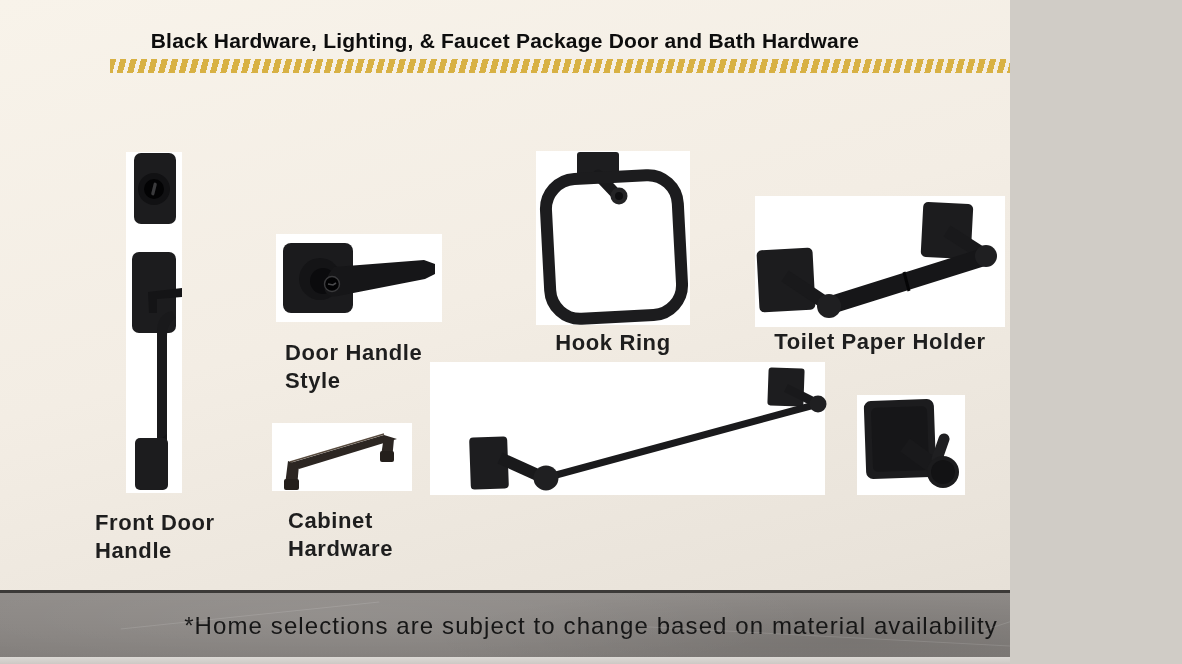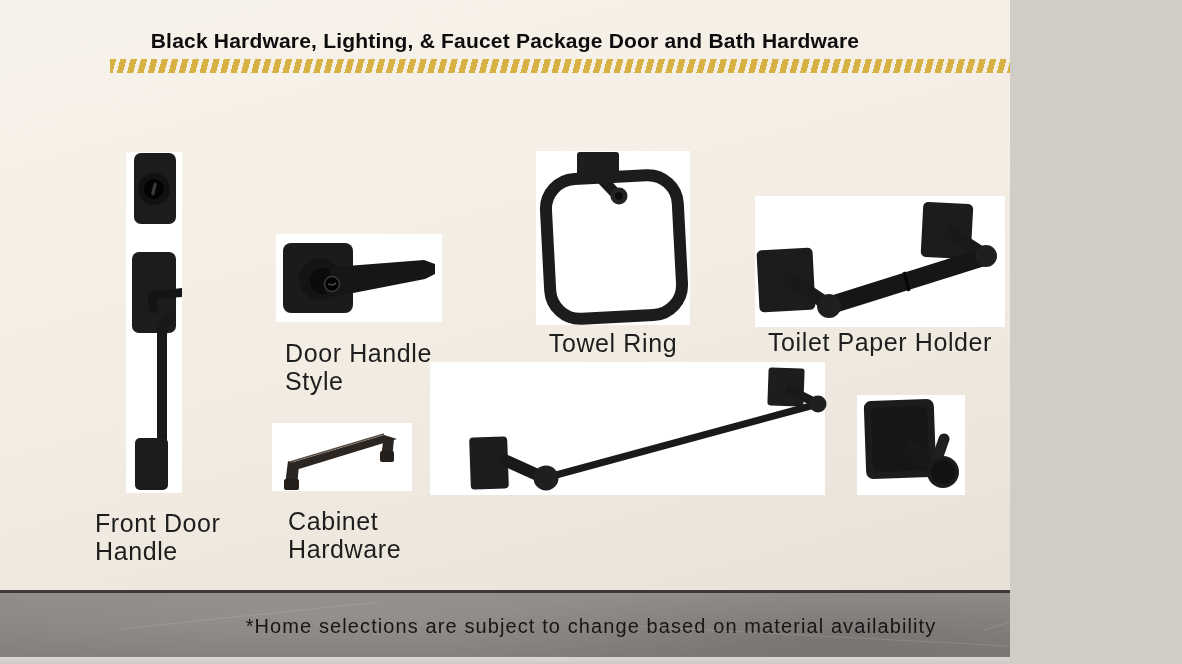--- a/index.html
+++ b/index.html
@@ -22,37 +22,37 @@
     background:repeating-linear-gradient(105deg,#d8b144 0px,#d8b144 6px,rgba(0,0,0,0) 6px,rgba(0,0,0,0) 10px);
   }
   
   .photo{
     position:absolute;background:#ffffff;
   }
   .photo svg{display:block;overflow:visible;}
   
   .label{
     position:absolute;
-    font-size:25px;color:#1e1e1e;letter-spacing:.6px;line-height:28px;
+    font-size:22px;color:#1e1e1e;letter-spacing:.6px;line-height:28px;font-weight:bold;
   }
   .label span{display:block;}
   .label.center{text-align:center;}
   
   .footer{
     position:absolute;left:0;top:590px;width:1182px;height:67px;
     background:
       radial-gradient(ellipse 700px 90px at 28% 35%, rgba(255,255,255,.07), rgba(0,0,0,0) 70%),
       radial-gradient(ellipse 600px 80px at 72% 75%, rgba(0,0,0,.10), rgba(0,0,0,0) 70%),
       linear-gradient(180deg,#8f8b88 0%,#898582 55%,#827e7b 100%);
     border-top:3px solid #3c3a38;
     box-sizing:border-box;
     display:flex;align-items:center;justify-content:center;
   }
   .footer-note{
-    font-size:20px;color:#161616;letter-spacing:1.1px;
+    font-size:24px;color:#161616;letter-spacing:1.1px;
     padding-top:2px;
   }
   .scratch{position:absolute;background:rgba(255,255,255,.12);height:1px;}
   .scratch.s1{left:120px;top:22px;width:260px;transform:rotate(-6deg);}
   .scratch.s2{left:640px;top:44px;width:420px;transform:rotate(3deg);}
   .scratch.s3{left:980px;top:12px;width:160px;transform:rotate(-18deg);}
   .footer-bottom-strip{
     position:absolute;left:0;top:657px;width:1182px;height:7px;
     background:linear-gradient(180deg,#dcd9d5 0%,#cdc9c5 100%);
   }
@@ -153,21 +153,21 @@
     <span>Front Door</span>
     <span>Handle</span>
   </div>
 
   <div class="label" style="left:285px;top:339px;width:160px;">
     <span>Door Handle</span>
     <span>Style</span>
   </div>
 
   <div class="label center" style="left:536px;top:329px;width:154px;">
-    <span>Towel Ring</span>
+    <span>Hook Ring</span>
     <span></span>
   </div>
 
   <div class="label center" style="left:745px;top:328px;width:270px;">
     <span>Toilet Paper Holder</span>
     <span></span>
   </div>
 
   <div class="label" style="left:288px;top:507px;width:130px;">
     <span>Cabinet</span>

